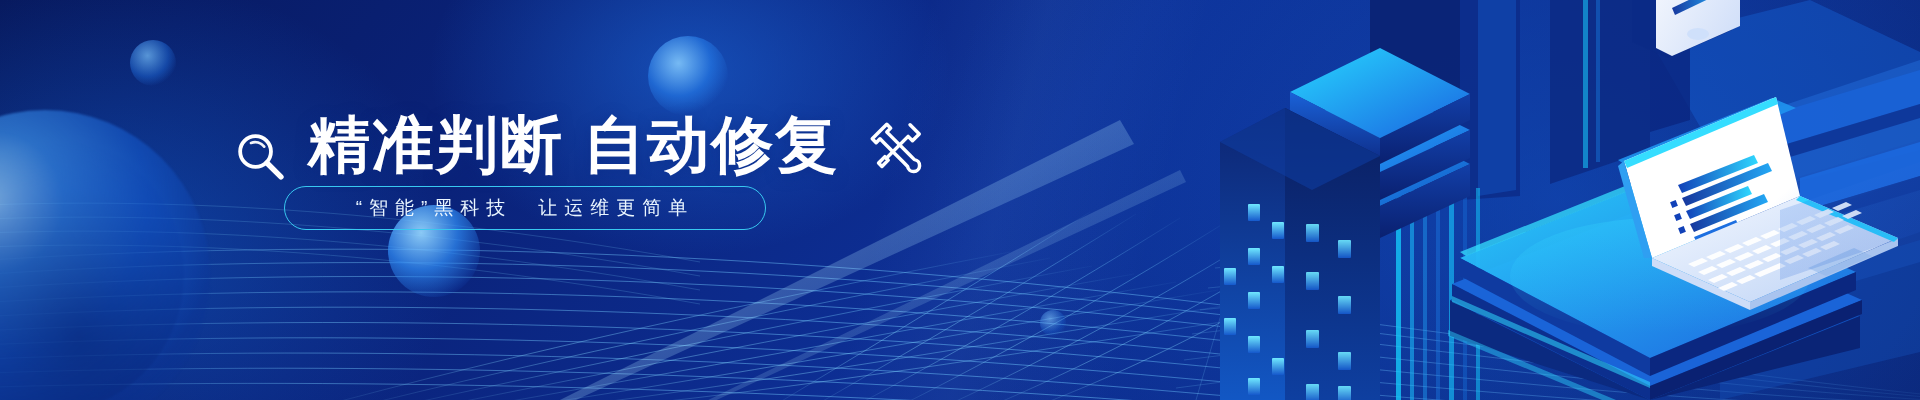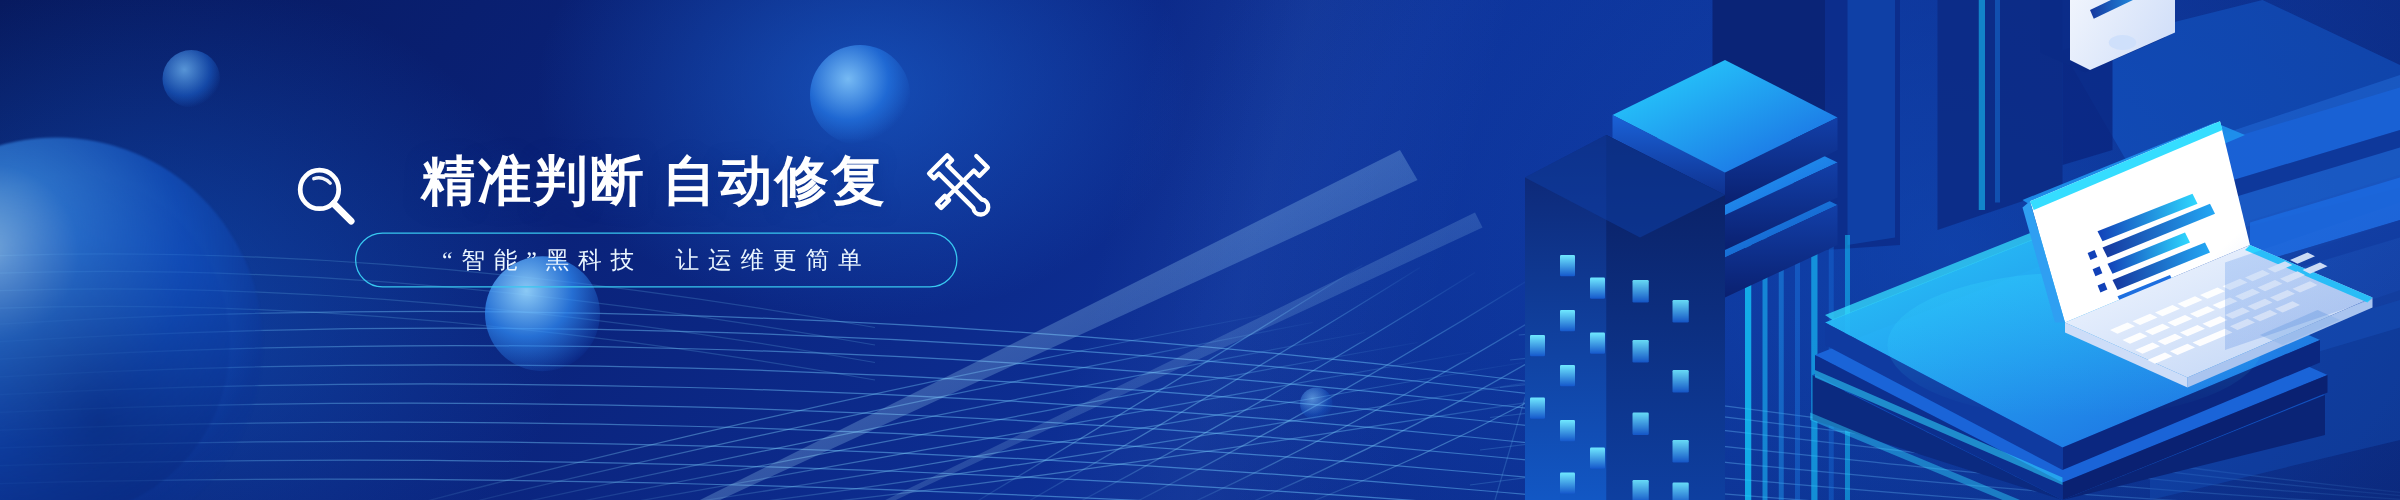--- a/index.html
+++ b/index.html
@@ -50,36 +50,35 @@
   .copy{position:absolute;left:0;top:0;width:1160px;height:400px;}
 
   .headline-row{
     position:absolute;left:232px;top:104px;
     display:flex;align-items:center;gap:18px;
   }
   .search-icon{width:58px;height:58px;flex:0 0 auto;margin-top:24px;}
   .wrench-icon{width:62px;height:62px;flex:0 0 auto;margin-top:6px;margin-left:8px;}
 
   .headline{
-    font-size:43px;line-height:1;font-weight:bold;color:#ffffff;
+    font-size:62px;line-height:1;font-weight:bold;color:#ffffff;
     letter-spacing:2px;white-space:nowrap;
-    font-family:Liberation Serif, serif;
+    font-family:Liberation Sans, sans-serif;
     text-shadow:0 2px 14px rgba(10,40,130,.55);
-    margin-left:29px;
   }
 
   .pill{
     position:absolute;left:284px;top:186px;
     width:482px;height:44px;border-radius:24px;
     border:1.6px solid #38c8f0;
     display:flex;align-items:center;justify-content:center;
   }
   .pill-text{
     font-size:19px;color:#eaf6ff;letter-spacing:7px;white-space:nowrap;
-    font-family:Liberation Serif, serif;
+    font-family:Liberation Sans, sans-serif;
   }
 
   
   .illus{position:absolute;right:0;top:0;width:700px;height:400px;overflow:hidden;}
   .illus svg{display:block;}
 </style>
 </head>
 <body>
 
 <div class="banner">

